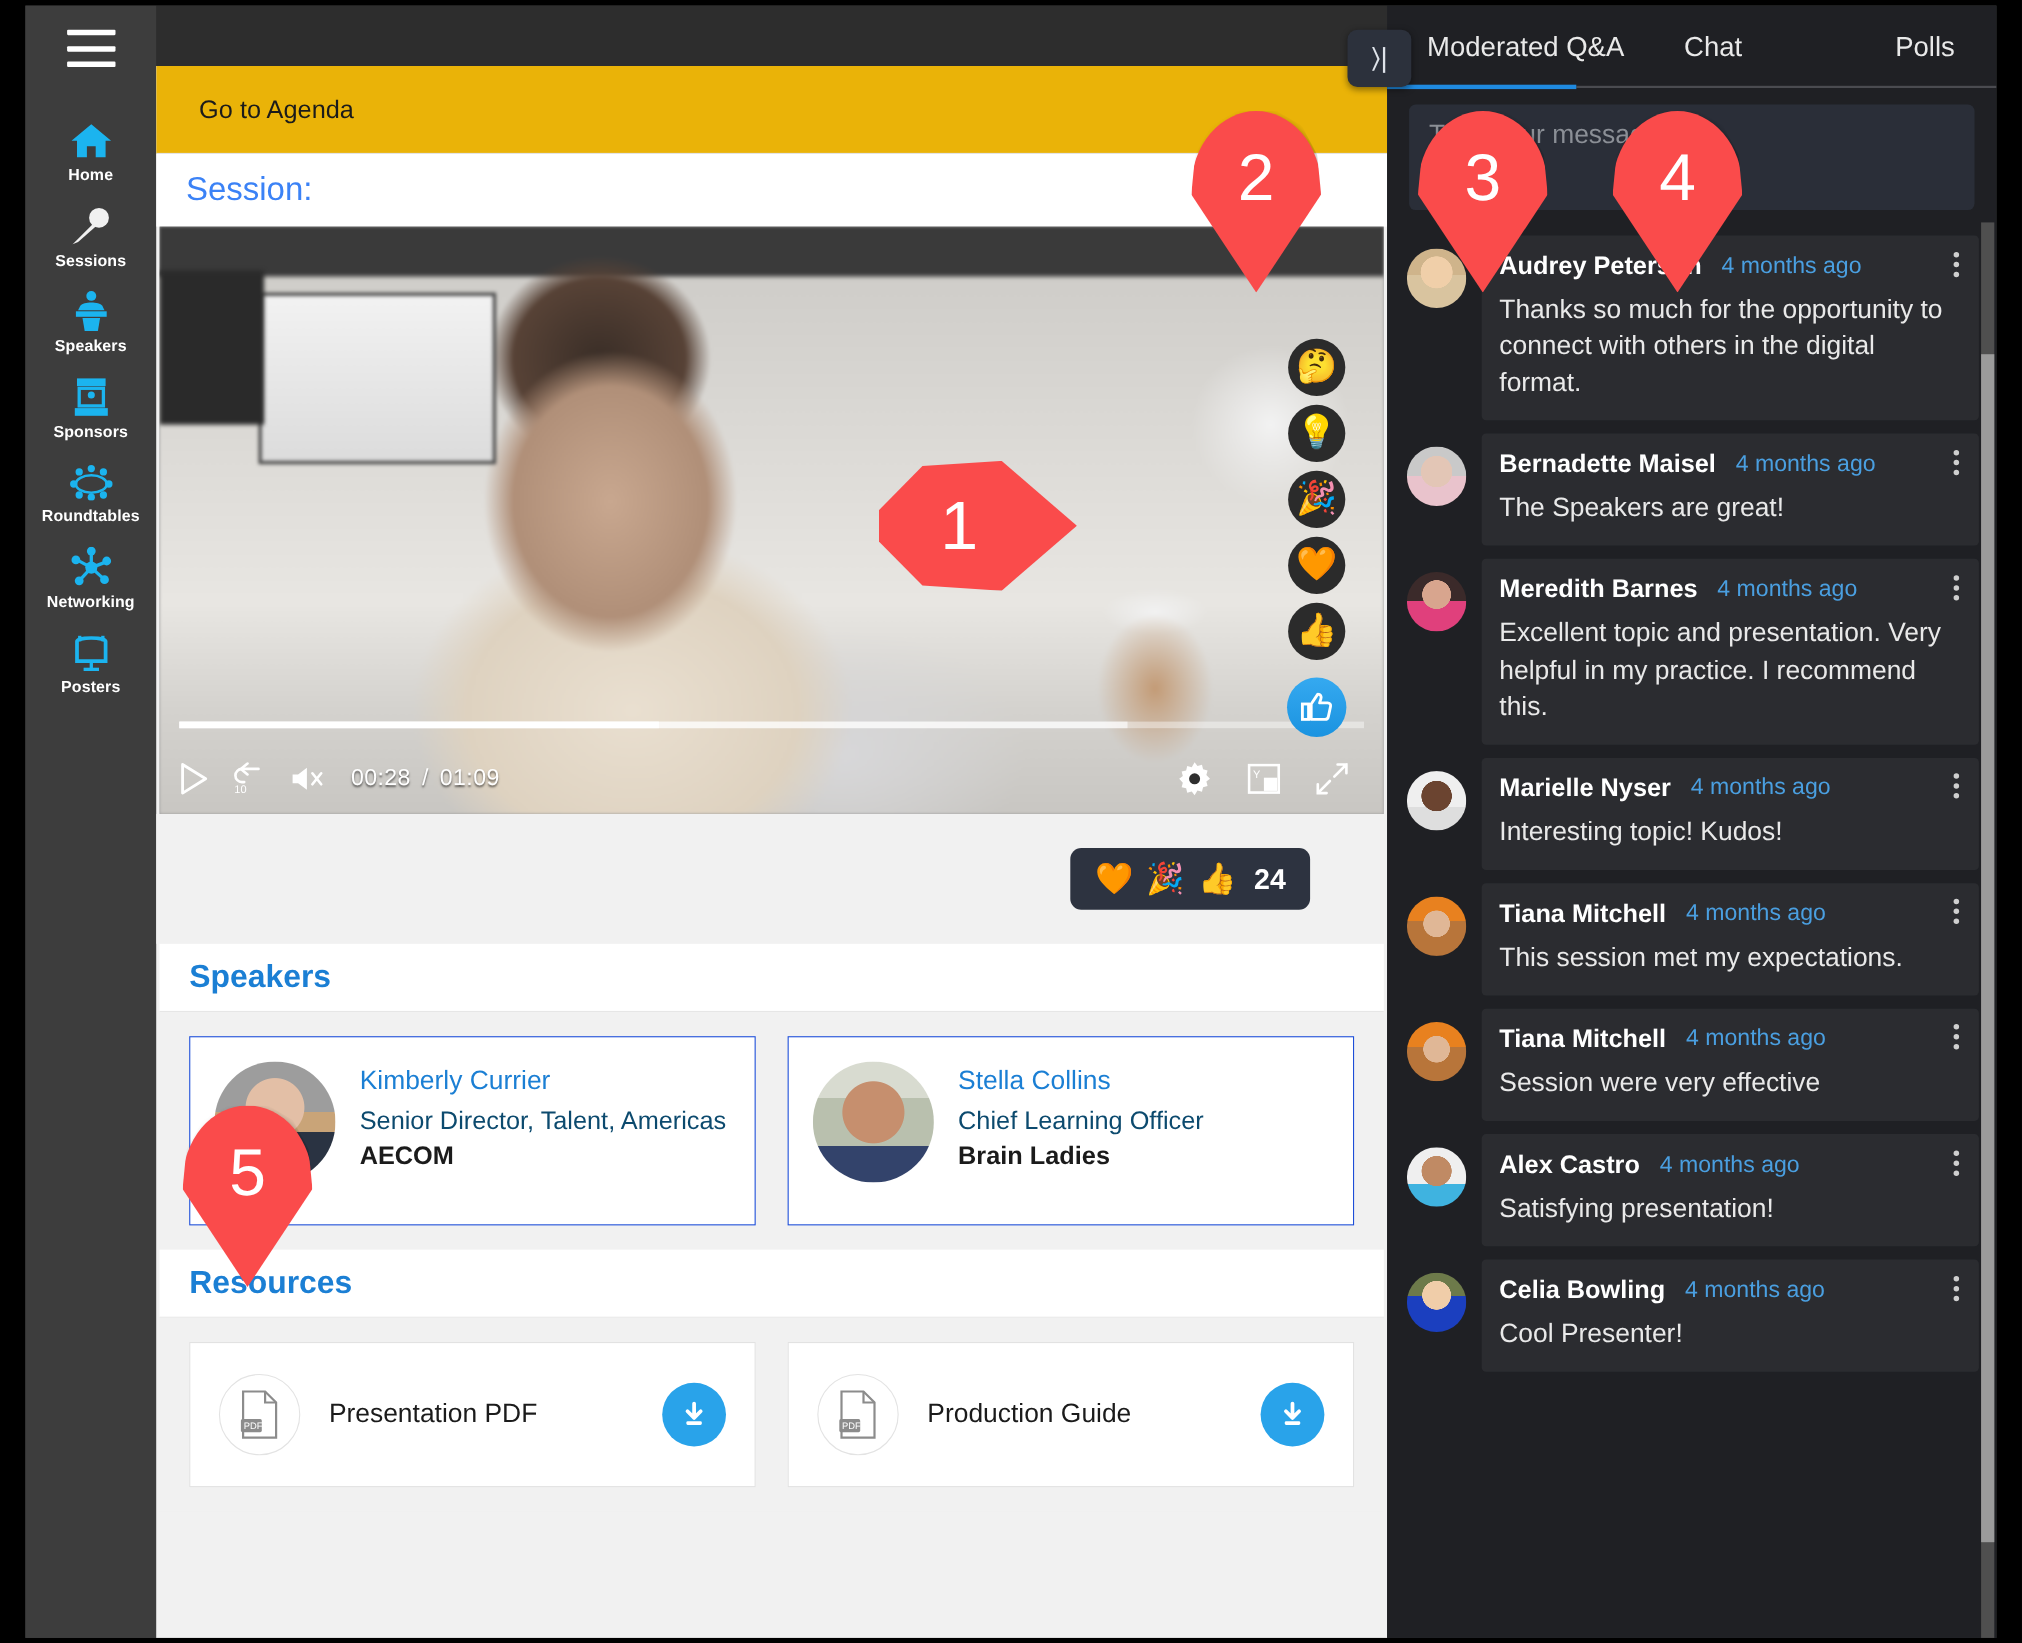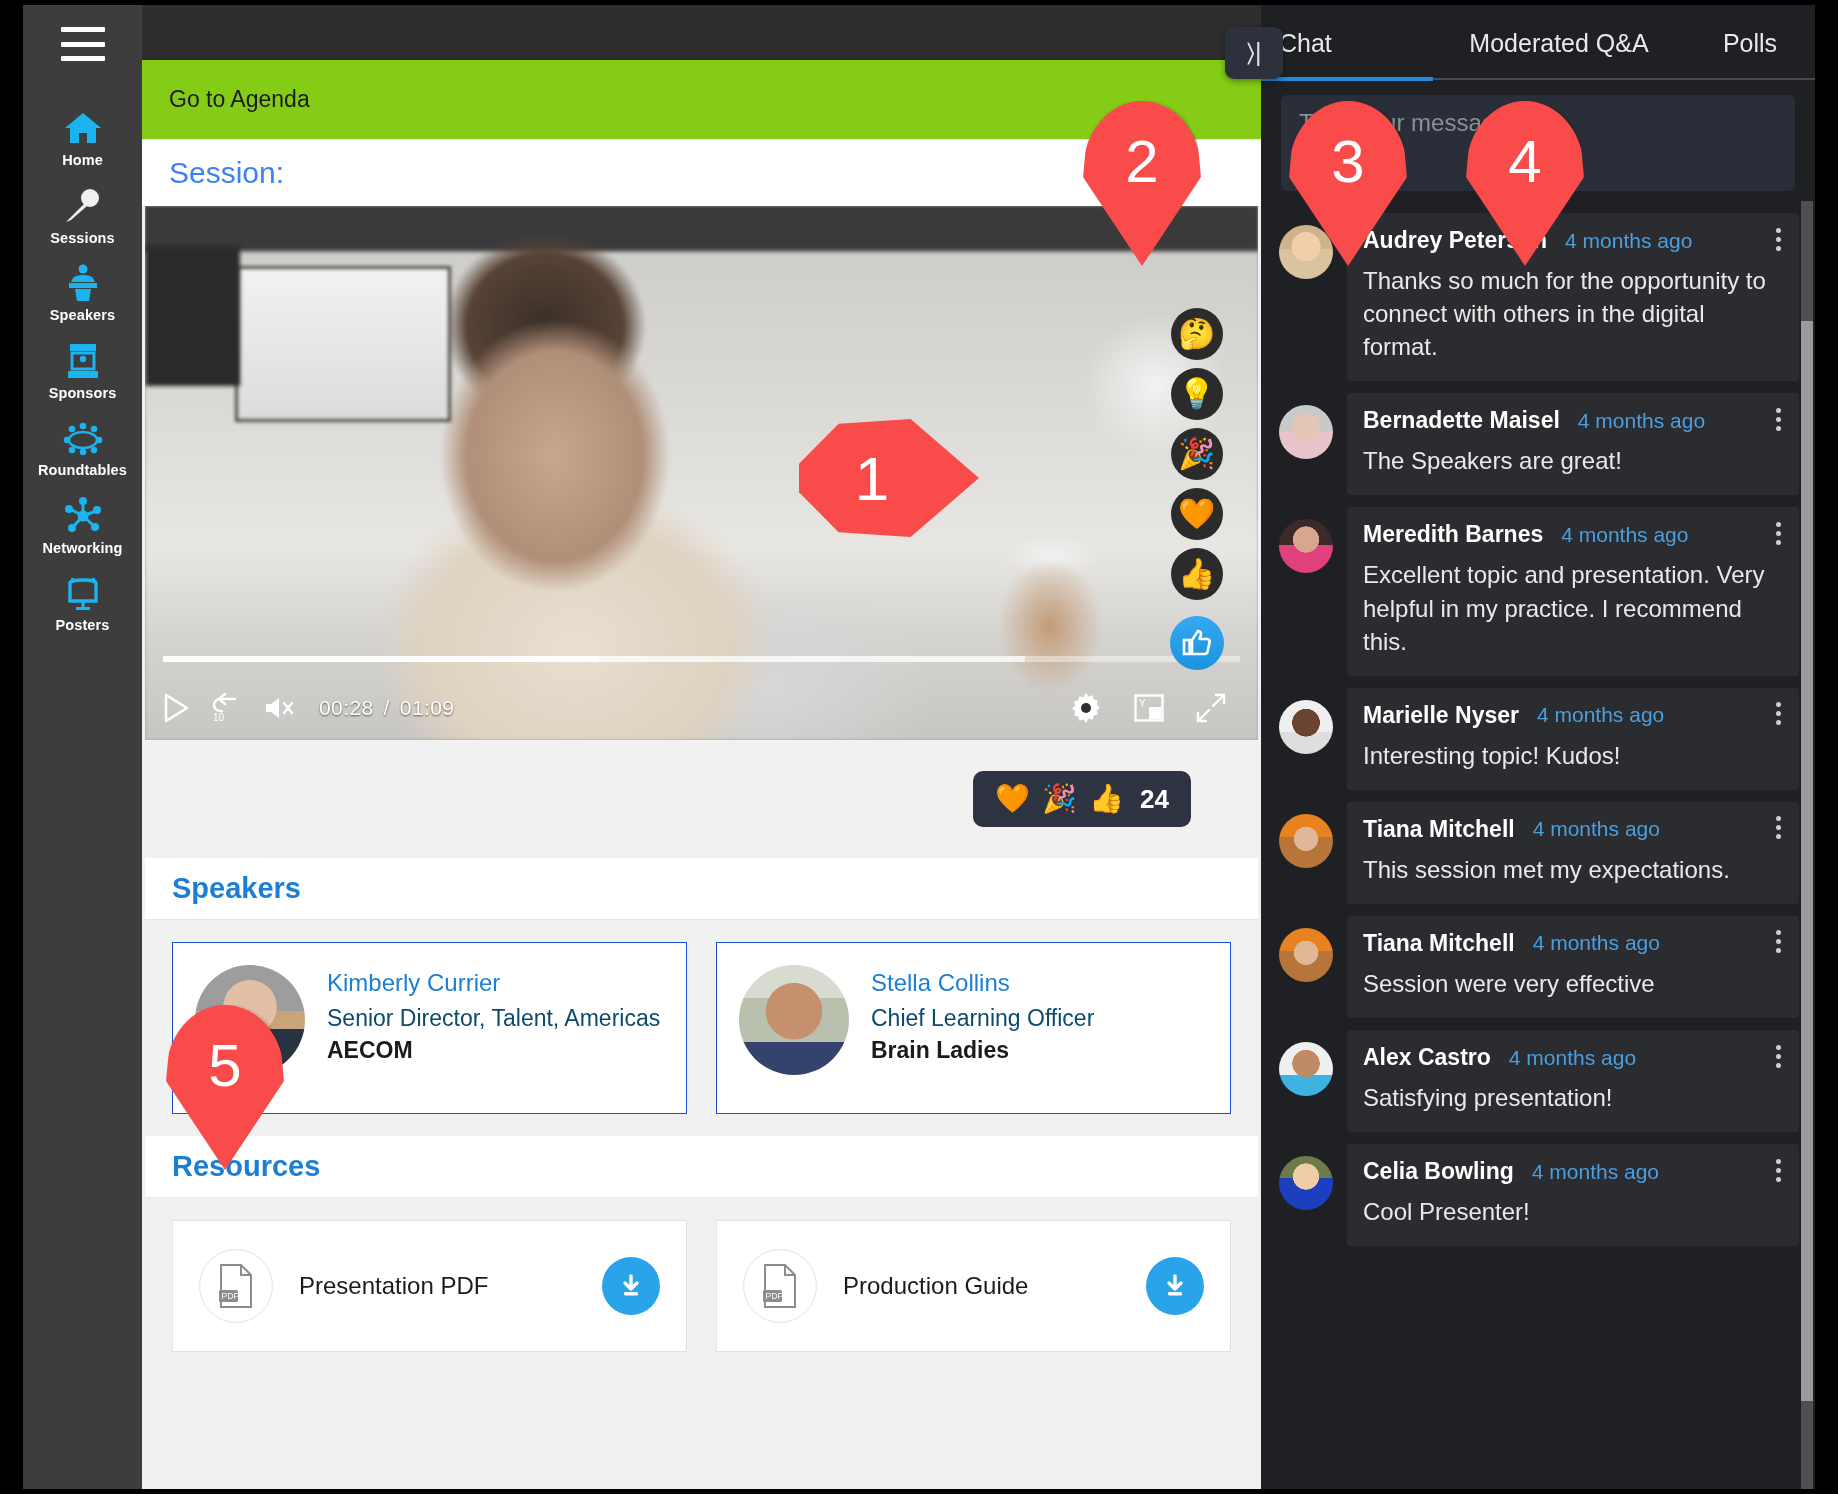--- a/index.html
+++ b/index.html
@@ -70,24 +70,24 @@
     overflow: hidden;
   }
   .topbar-black {
     position: absolute;
     left: 119px; top: 0;
     width: 1119px; height: 55px;
     background: #2d2d2d;
   }
 
   .agenda-bar {
-    background: #84cc16;
+    background: #eab308;
     height: 80px;
     display: flex; align-items: center;
-    padding-left: 27px;
+    padding-left: 39px;
     border-bottom: 1px solid #e4e4e4;
   }
   .agenda-link {
     color: #1b1b1b;
     font-size: 23px;
     cursor: pointer;
   }
   .session-bar {
     background: #ffffff;
     height: 66px;
@@ -658,22 +658,22 @@
         </div>
       </div>
 
     </div>
 
     <div class="chat-panel">
 
       <div class="collapse-btn">〉|</div>
 
       <div class="chat-tabs">
+        <div class="chat-tab t2">Moderated Q&amp;A</div>
         <div class="chat-tab t1">Chat</div>
-        <div class="chat-tab t2">Moderated Q&amp;A</div>
         <div class="chat-tab t3">Polls</div>
         <div class="underline-rest"></div>
         <div class="underline"></div>
       </div>
 
       <div class="chat-input-wrap">
         <textarea class="chat-input" placeholder="Type your message" style=""></textarea>
       </div>
 
       <div class="chat-list">

